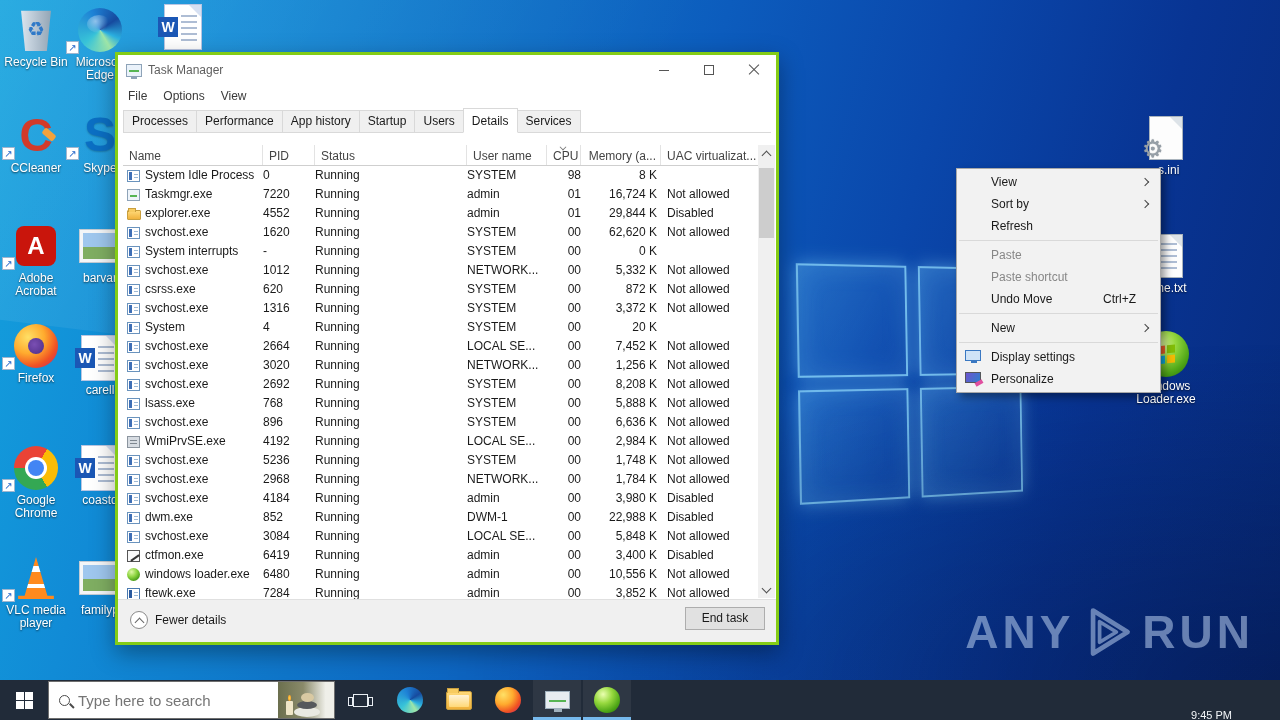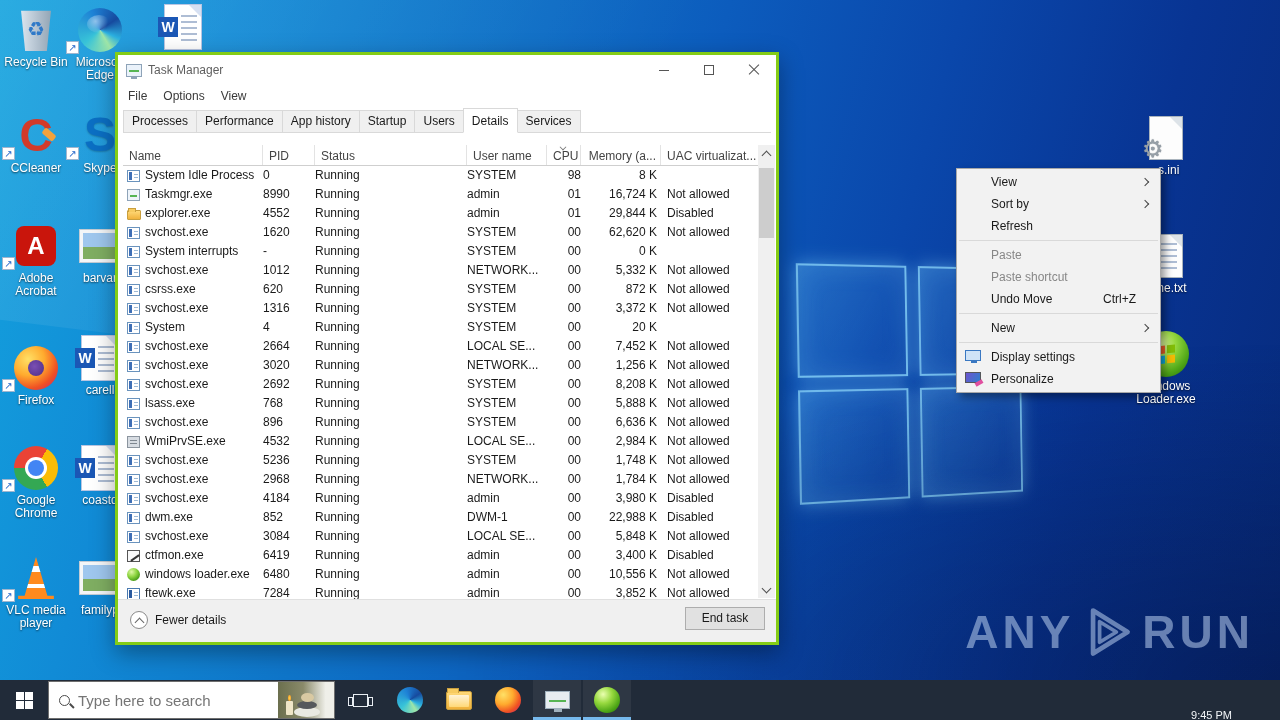--- a/index.html
+++ b/index.html
@@ -259,21 +259,21 @@
         </div>
         <div class="lbl">CCleaner</div>
       </div>
       <div class="di r2" style="top: 222px;">
         <div class="ih">
           <span class="dic dic-acrobat"></span>
           <span class="sc"></span>
         </div>
         <div class="lbl">Adobe Acrobat</div>
       </div>
-      <div class="di r3" style="top: 344px;">
+      <div class="di r3" style="top: 322px;">
         <div class="ih">
           <span class="dic dic-firefox"></span>
           <span class="sc"></span>
         </div>
         <div class="lbl">Firefox</div>
       </div>
       <div class="di r4" style="top: 444px;">
         <div class="ih">
           <span class="dic dic-chrome"></span>
           <span class="sc"></span>
@@ -419,21 +419,21 @@
           <div class="td c-user">SYSTEM</div>
           <div class="td c-cpu">98</div>
           <div class="td c-mem">8 K</div>
           <div class="td c-uac"></div>
         </div>
         <div class="tr">
           <div class="td c-icon">
             <span class="ric ric-taskmgr"></span>
           </div>
           <div class="td c-name">Taskmgr.exe</div>
-          <div class="td c-pid">8990</div>
+          <div class="td c-pid">7220</div>
           <div class="td c-status">Running</div>
           <div class="td c-user">admin</div>
           <div class="td c-cpu">01</div>
           <div class="td c-mem">16,724 K</div>
           <div class="td c-uac">Not allowed</div>
         </div>
         <div class="tr">
           <div class="td c-icon">
             <span class="ric ric-folder"></span>
           </div>
@@ -575,21 +575,21 @@
           <div class="td c-user">SYSTEM</div>
           <div class="td c-cpu">00</div>
           <div class="td c-mem">6,636 K</div>
           <div class="td c-uac">Not allowed</div>
         </div>
         <div class="tr">
           <div class="td c-icon">
             <span class="ric ric-wmi"></span>
           </div>
           <div class="td c-name">WmiPrvSE.exe</div>
-          <div class="td c-pid">4532</div>
+          <div class="td c-pid">4192</div>
           <div class="td c-status">Running</div>
           <div class="td c-user">LOCAL SE...</div>
           <div class="td c-cpu">00</div>
           <div class="td c-mem">2,984 K</div>
           <div class="td c-uac">Not allowed</div>
         </div>
         <div class="tr">
           <div class="td c-icon">
             <span class="ric ric-app"></span>
           </div>

